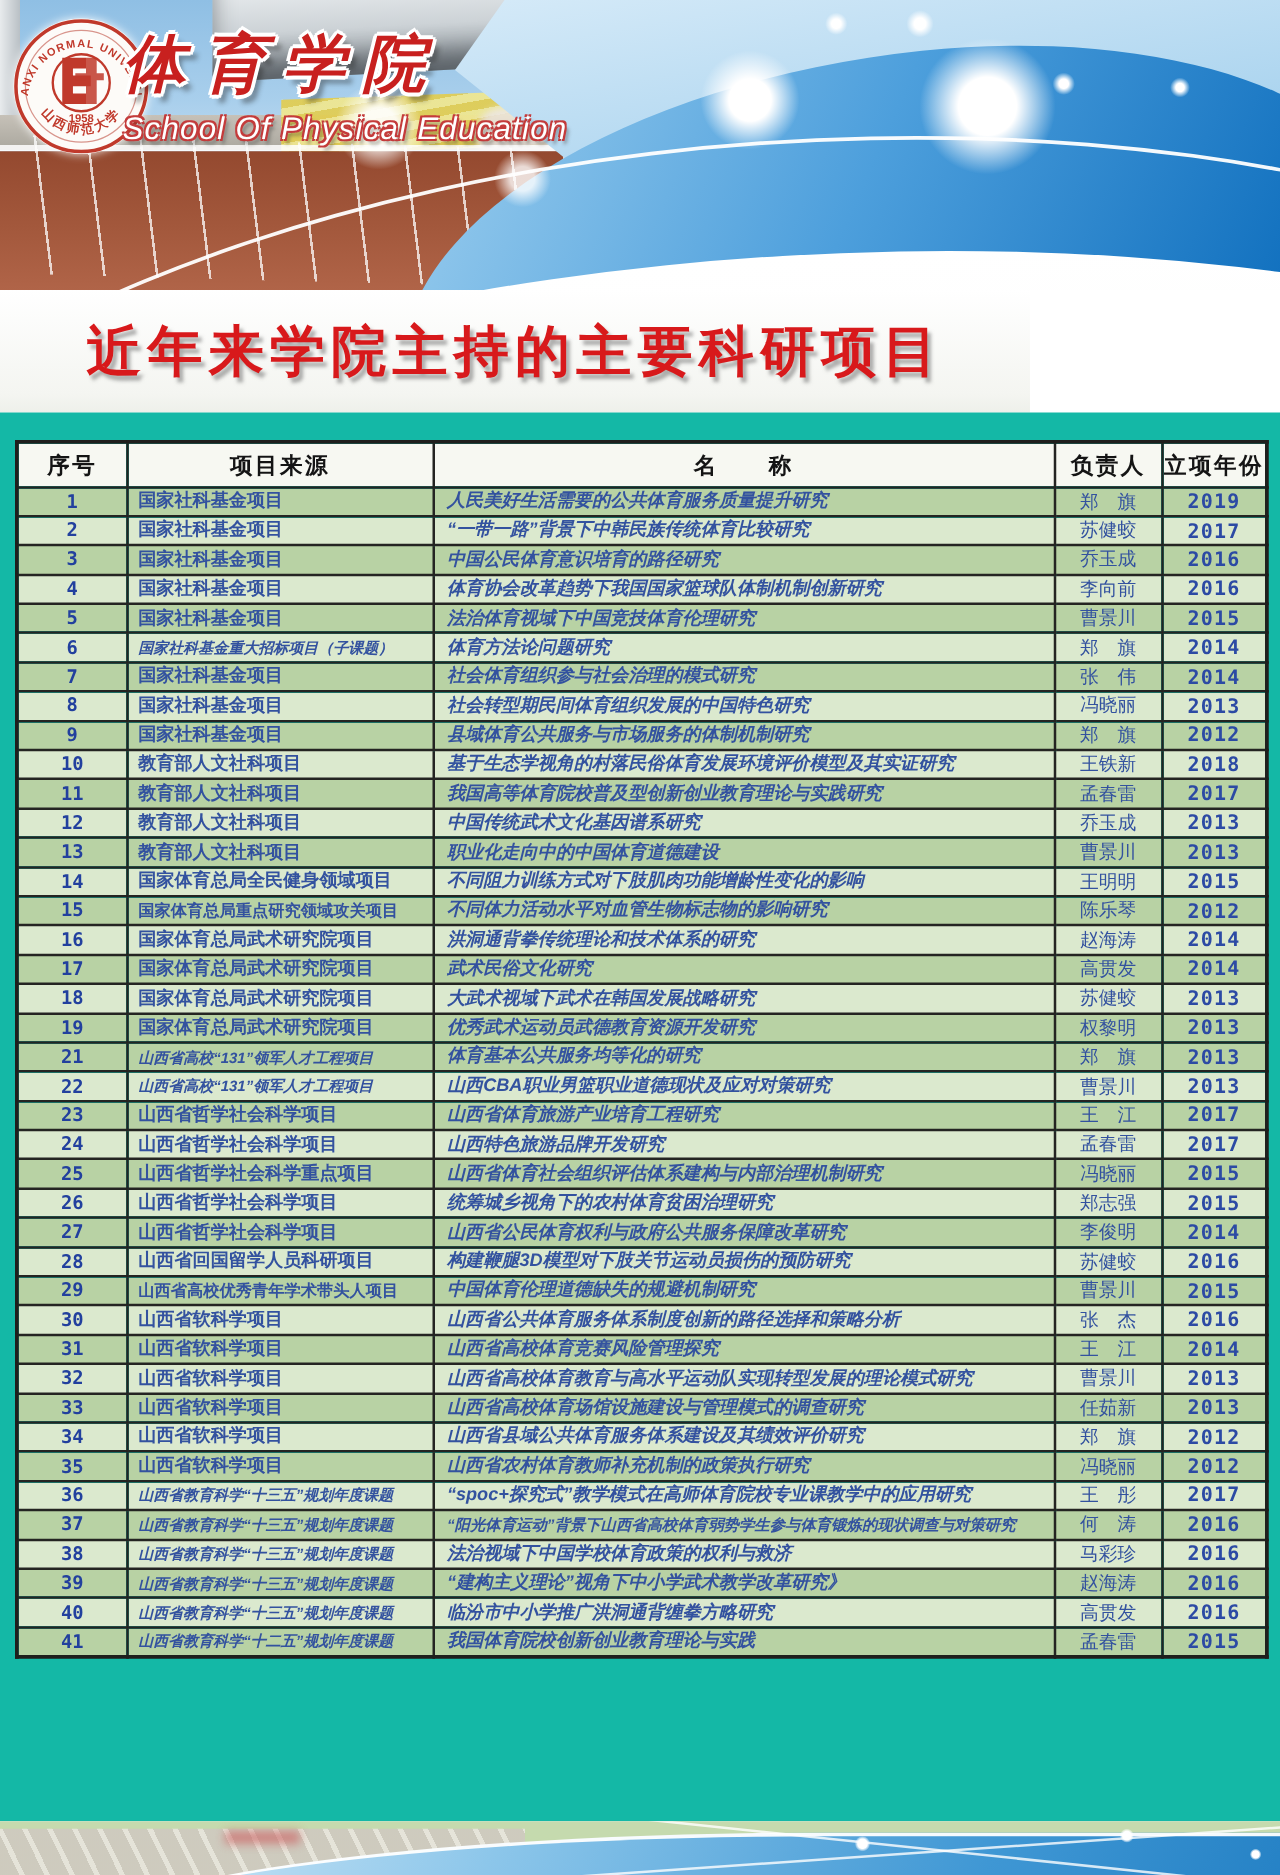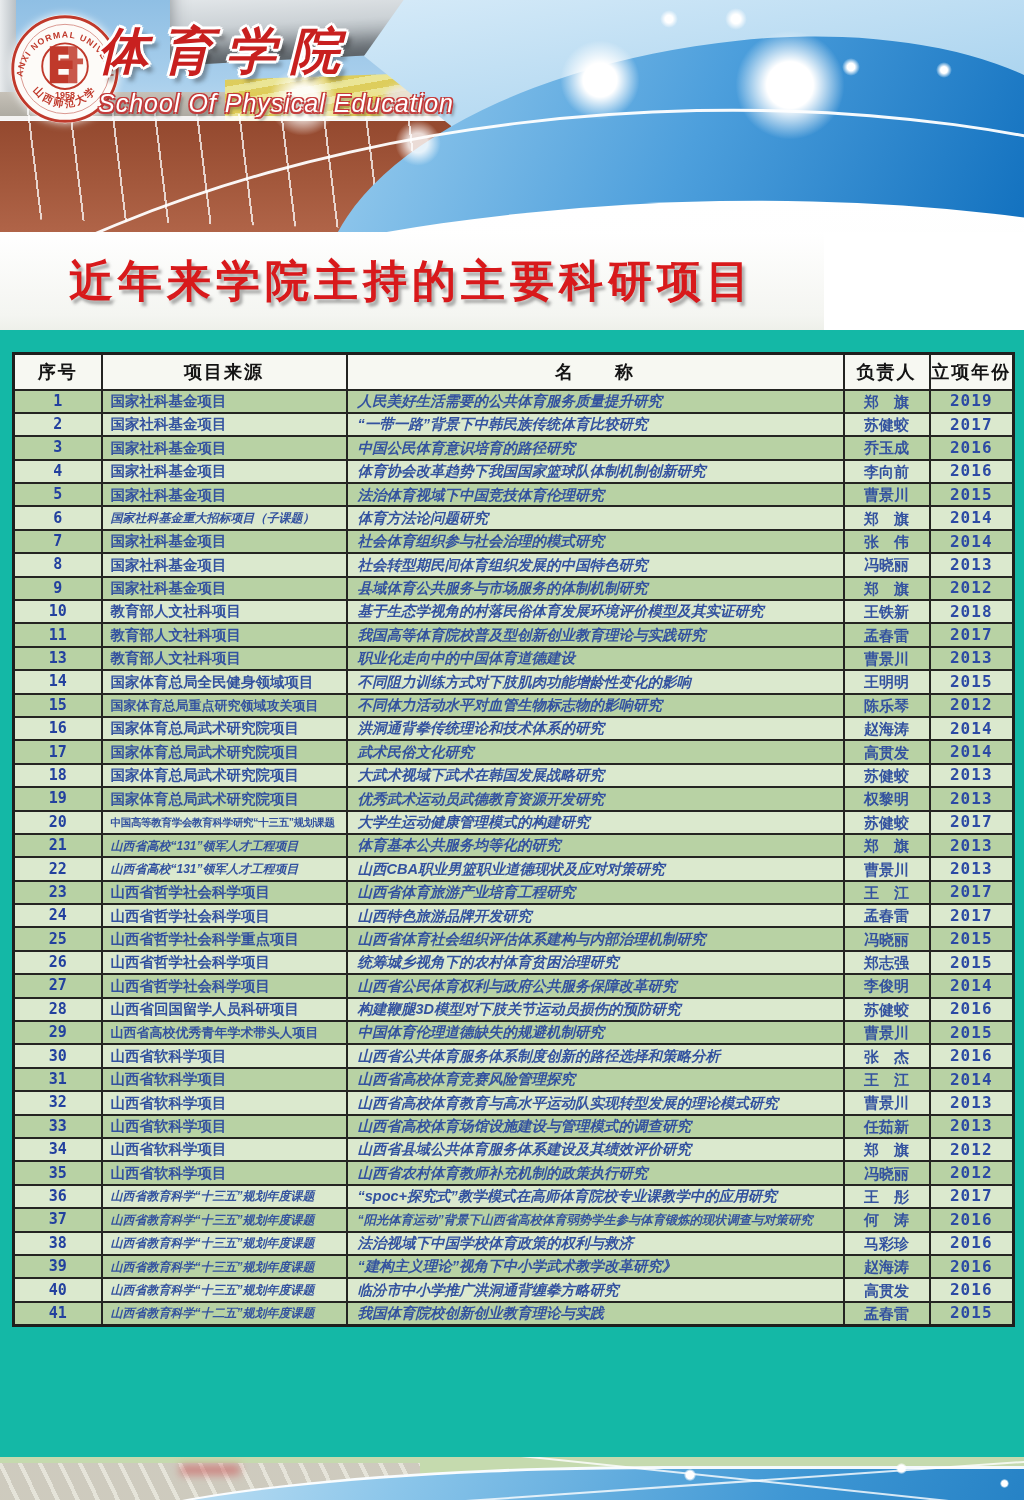--- a/index.html
+++ b/index.html
@@ -99,21 +99,21 @@
   tr.even td { background:#dbe9ce; }
 
   td.c0 { text-align:center; font-family:"DejaVu Sans Mono", monospace;
     font-weight:bold; font-size:15px; color:#22409e; }
   td.c1 { padding:0 8px; font-weight:bold; font-size:14.5px; color:#33529f; }
   td.c1.fs13 { font-size:13px; }
   td.c1.fs12 { font-size:12px;font-style:italic; }
   td.c1.fs10 { font-size:10.5px; letter-spacing:-.3px; }
   td.c2 { padding:0 10px; font-weight:bold; font-size:14.5px; color:#33529f;font-style:italic; }
   td.c2.fs12n { font-size:12.3px; }
-  td.c3 { text-align:center; font-weight:bold; font-size:15px; color:#33529f; }
+  td.c3 { text-align:center; font-weight:normal; font-size:15px; color:#33529f; }
   td.c4 { text-align:center; font-family:"DejaVu Sans Mono", monospace;
     font-weight:bold; font-size:16px; color:#2c4aa4; letter-spacing:1px; }
 
   
   .footer { position:absolute; top:1457px; left:0; width:1024px; height:43px;
     overflow:hidden; background:#c5daae; }
   .foot-photo { position:absolute; left:0; top:6px; width:420px; height:37px;
     background:repeating-linear-gradient(64deg,#cfc9c0 0 14px,#e9e5de 14px 18px);
     opacity:.9; }
   .foot-photo-red { position:absolute; left:180px; top:8px; width:60px; height:10px;
@@ -281,20 +281,27 @@
           <td class="c3">王铁新</td>
           <td class="c4">2018</td>
         </tr>
         <tr class="odd">
           <td class="c0">11</td>
           <td class="c1">教育部人文社科项目</td>
           <td class="c2">我国高等体育院校普及型创新创业教育理论与实践研究</td>
           <td class="c3">孟春雷</td>
           <td class="c4">2017</td>
         </tr>
+        <tr class="even">
+          <td class="c0">12</td>
+          <td class="c1">教育部人文社科项目</td>
+          <td class="c2">中国传统武术文化基因谱系研究</td>
+          <td class="c3">乔玉成</td>
+          <td class="c4">2013</td>
+        </tr>
         <tr class="odd">
           <td class="c0">13</td>
           <td class="c1">教育部人文社科项目</td>
           <td class="c2">职业化走向中的中国体育道德建设</td>
           <td class="c3">曹景川</td>
           <td class="c4">2013</td>
         </tr>
         <tr class="even">
           <td class="c0">14</td>
           <td class="c1">国家体育总局全民健身领域项目</td>
@@ -329,27 +336,20 @@
           <td class="c2">大武术视域下武术在韩国发展战略研究</td>
           <td class="c3">苏健蛟</td>
           <td class="c4">2013</td>
         </tr>
         <tr class="odd">
           <td class="c0">19</td>
           <td class="c1">国家体育总局武术研究院项目</td>
           <td class="c2">优秀武术运动员武德教育资源开发研究</td>
           <td class="c3">权黎明</td>
           <td class="c4">2013</td>
-        </tr>
-        <tr class="even">
-          <td class="c0">20</td>
-          <td class="c1 fs10">中国高等教育学会教育科学研究“十三五”规划课题</td>
-          <td class="c2">大学生运动健康管理模式的构建研究</td>
-          <td class="c3">苏健蛟</td>
-          <td class="c4">2017</td>
         </tr>
         <tr class="odd">
           <td class="c0">21</td>
           <td class="c1 fs12">山西省高校“131”领军人才工程项目</td>
           <td class="c2">体育基本公共服务均等化的研究</td>
           <td class="c3">郑　旗</td>
           <td class="c4">2013</td>
         </tr>
         <tr class="even">
           <td class="c0">22</td>

